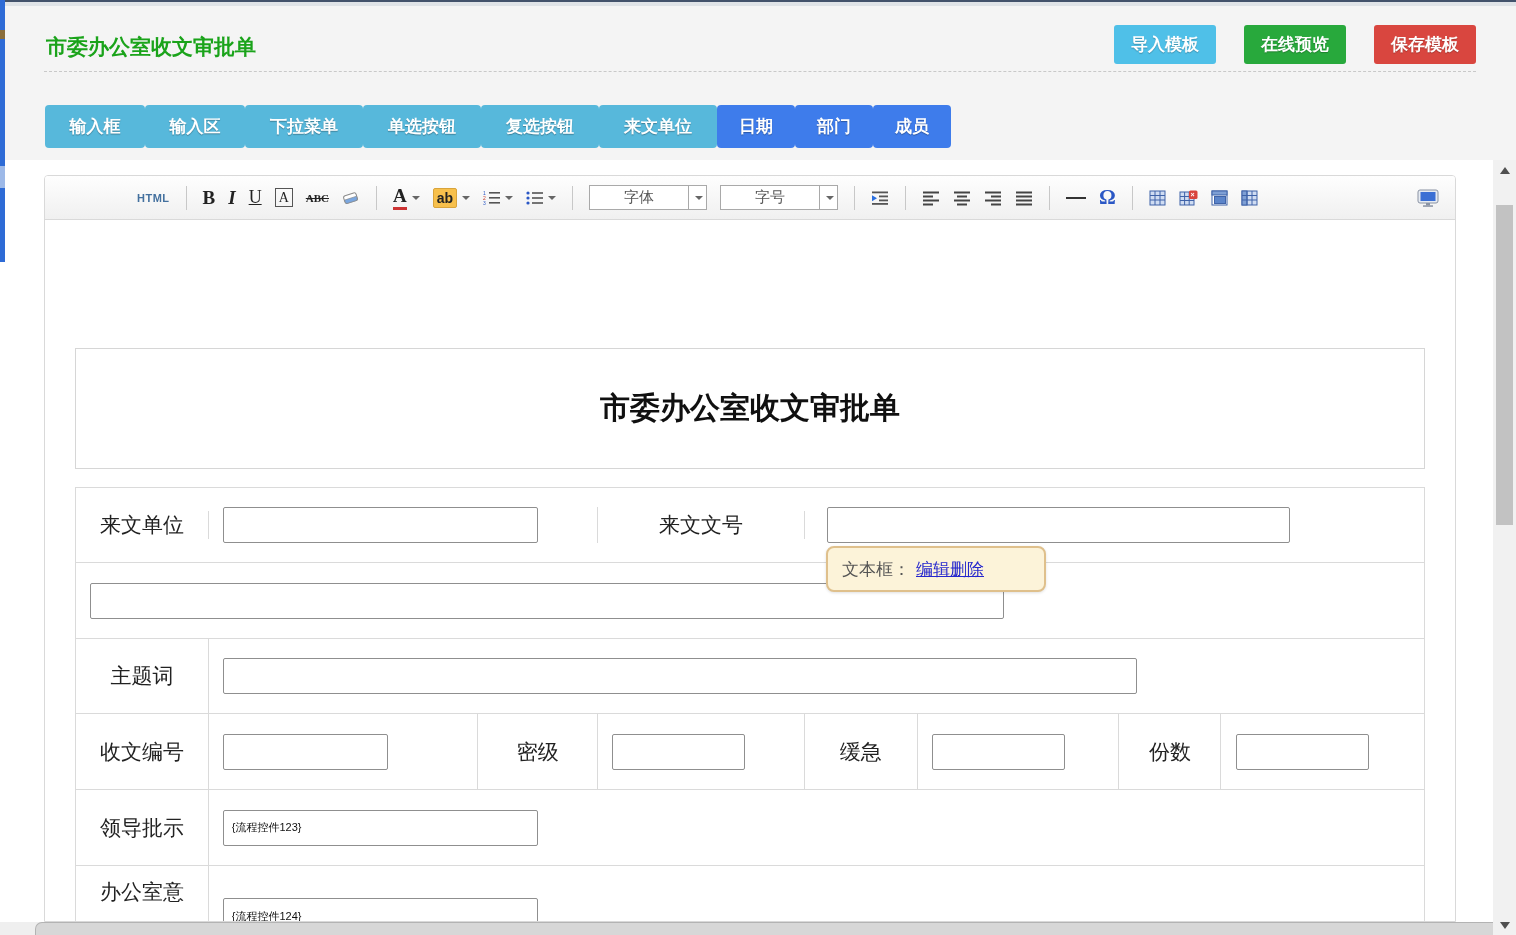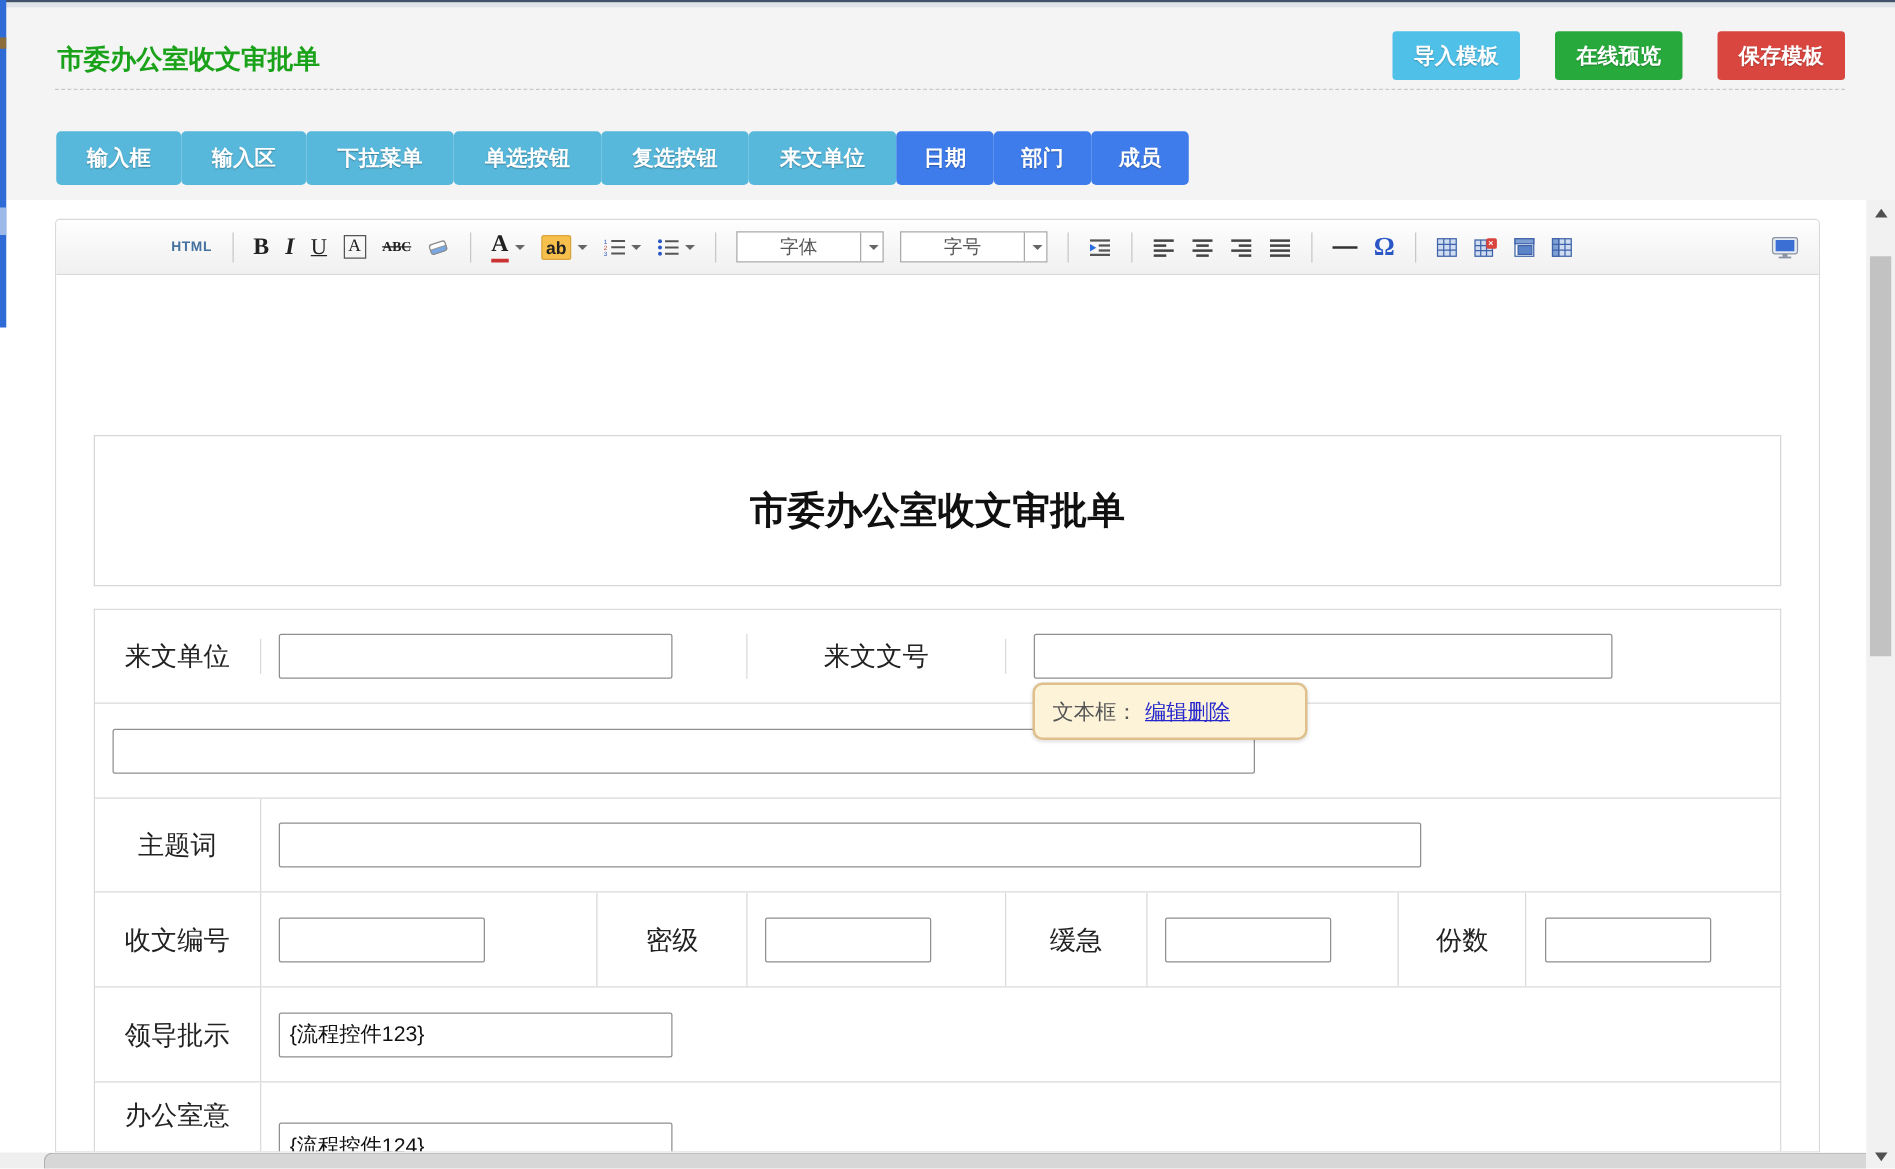--- a/index.html
+++ b/index.html
@@ -67,21 +67,21 @@
                     border:1px solid #d6d6d6; display:flex; align-items:center; justify-content:center; }
   .form-title { font-size:30px; font-weight:bold; color:#101010; }
 
   .ftable { position:absolute; left:30px; top:267px; width:1350px; border:1px solid #dadada; border-bottom:none;}
   .frow { display:flex; border-bottom:1px solid #dadada; }
   .fcell { border-right:1px solid #dadada; display:flex; align-items:center; }
   .fcell:last-child { border-right:none; }
   .flabel { justify-content:center; font-size:21px; color:#222; }
   .finput-cell { padding-left:14px; }
   input.fld { height:36px; border:1px solid #8f8f8f; border-radius:2px; background:#fff;
-              font-size:17px; font-family:inherit; padding:0 8px; color:#111; }
+              font-size:11px; font-family:inherit; padding:0 8px; color:#111; }
 
   
   .tooltip { position:absolute; left:781px; top:326px; width:220px; height:46px; z-index:10;
              background:#fcf3d9; border:2px solid #dfc08c; border-radius:8px;
              display:flex; align-items:center; padding:0 14px;
              font-family:"Liberation Serif","DejaVu Serif",serif; font-size:17px; color:#555;
              box-shadow:0 1px 3px rgba(0,0,0,.12); }
   .tooltip a { color:#2526cd; text-decoration:underline; cursor:pointer; }
   .tooltip .lnk-edit { margin-left:6px; }
   .tooltip .lnk-del  { }

